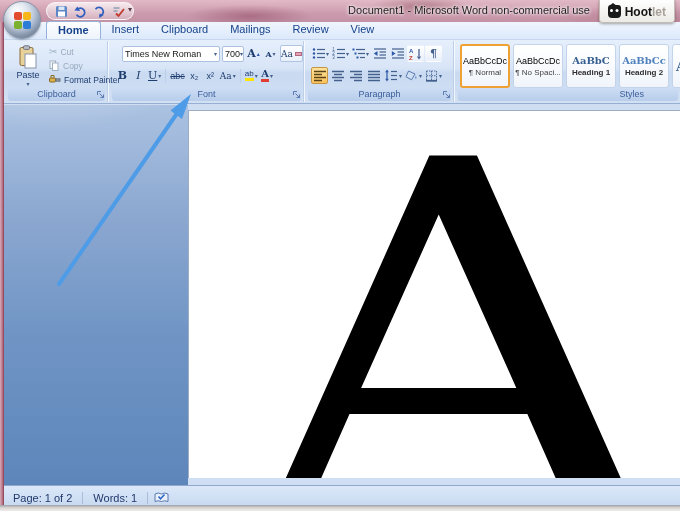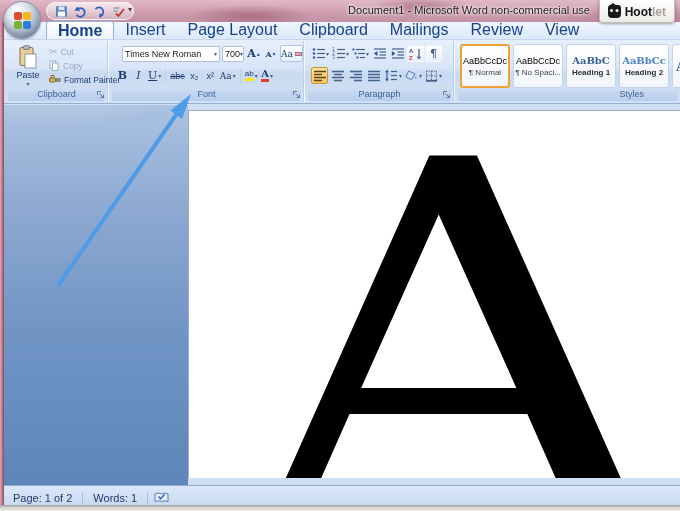--- a/index.html
+++ b/index.html
@@ -38,21 +38,21 @@
     background:#fff; box-shadow:5.5px 0 0 #fff; }
   .owl::after { content:""; position:absolute; top:-2px; left:1px; border-left:4px solid transparent;
     border-right:4px solid transparent; border-bottom:3px solid #191919; }
   .hoot-b { font-size:12px; font-weight:bold; color:#141414; }
   .hoot-l { font-size:12px; font-weight:bold; color:#a9a29а; color:#a9a29a; }
 
   
   .tabrow { position:absolute; top:22px; left:0; right:0; height:18px;
     background:linear-gradient(#eff5fd,#dcE9fb); border-bottom:1px solid #c5d6ee;
     display:flex; align-items:flex-end; padding-left:46px; }
-  .tab { height:18px; line-height:17px; padding:0 11px; font-size:16px; color:#15428b; cursor:pointer; }
+  .tab { height:18px; line-height:17px; padding:0 11px; font-size:11px; color:#15428b; cursor:pointer; }
   .tab.active { background:linear-gradient(#fdfeff,#eef4fc); border:1px solid #96b2da; border-bottom:none;
     border-radius:3px 3px 0 0; font-weight:bold; }
 
   
   .ribbon { position:absolute; top:40px; left:0; right:0; height:64px;
     background:linear-gradient(#e6effc 0%, #d8e5f7 45%, #c9daf1 52%, #d2e0f3 100%);
     border-bottom:1px solid #96afd2; }
   .group { position:absolute; top:1px; bottom:1px; border-right:1px solid #bccfe8; box-shadow:1px 0 0 rgba(255,255,255,.7); }
   .g-clipboard { left:6px;  width:102px; }
   .g-font      { left:110px; width:194px; }
@@ -187,21 +187,20 @@
         <span class="ol1"></span>
         <span class="ol2"></span>
         <span class="ol3"></span>
         <span class="ol4"></span>
       </span>
   </div>
 
   <div class="tabrow">
     <div class="tab active">Home</div>
     <div class="tab">Insert</div>
-    <div class="tab">Page Layout</div>
     <div class="tab">Clipboard</div>
     <div class="tab">Mailings</div>
     <div class="tab">Review</div>
     <div class="tab">View</div>
   </div>
 
   <div class="ribbon">
 
     <div class="group g-clipboard">
       <div class="paste-btn">

